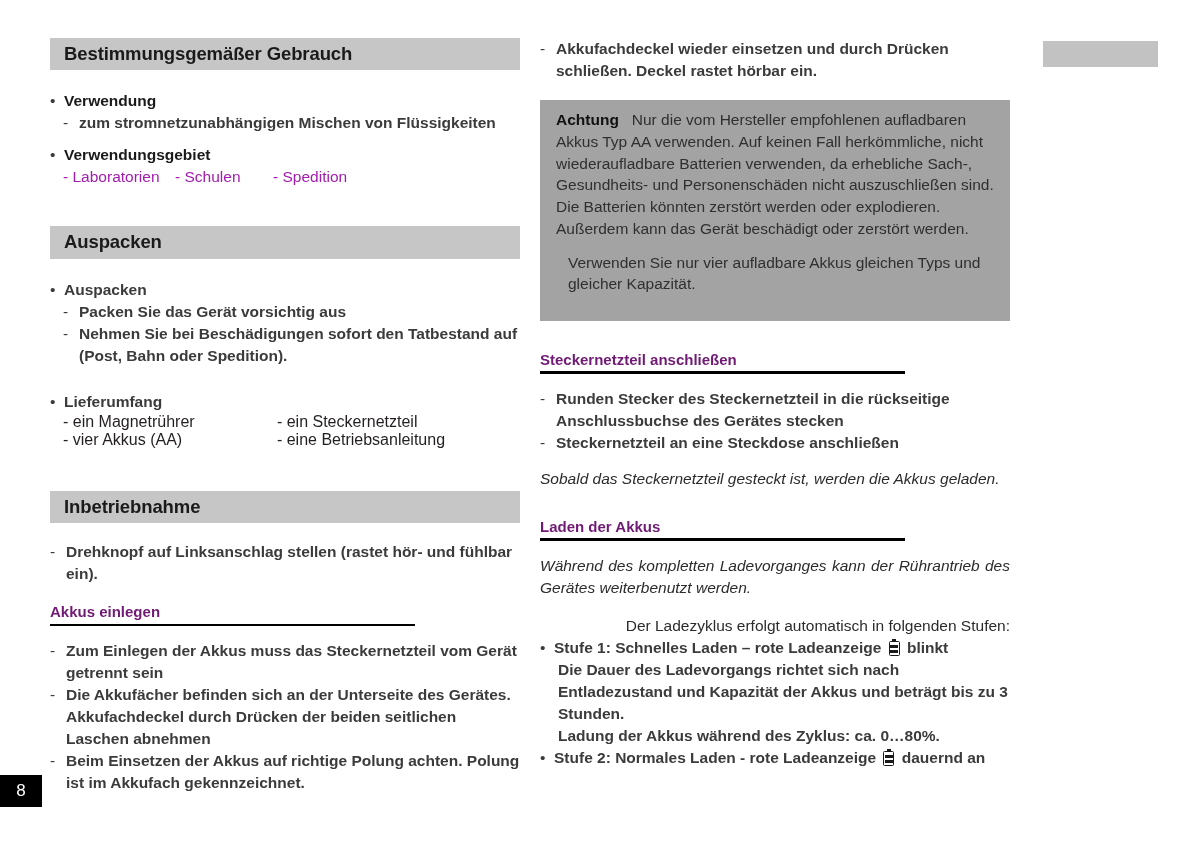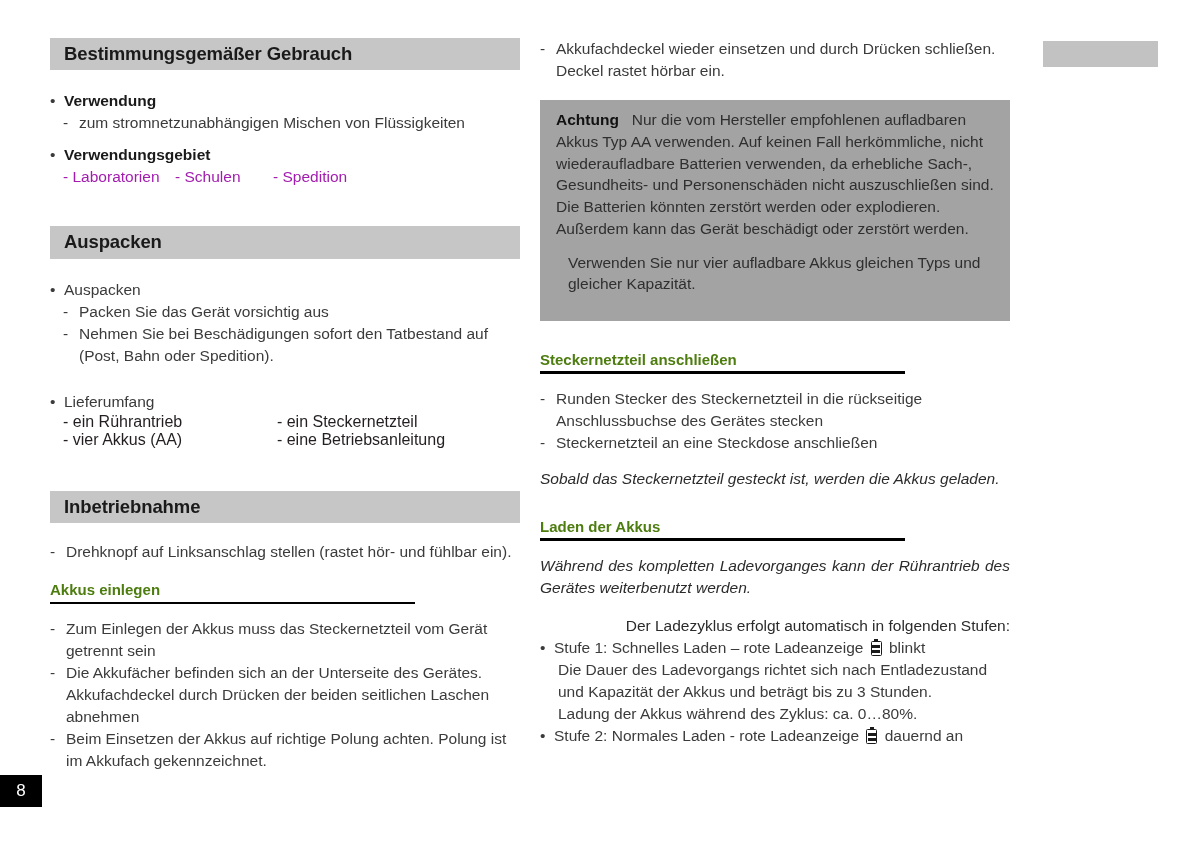--- a/index.html
+++ b/index.html
@@ -38,21 +38,21 @@
     font-weight: bold;
     letter-spacing: -0.1px;
     color: #1a1a1a;
     padding: 6px 0 7px 14px;
     line-height: 1.05;
   }
 
   .ul-head {
     font-size: 15px;
     font-weight: bold;
-    color: #4d7c0f;
+    color: #701a75;
     padding-bottom: 3px;
     line-height: 1.15;
   }
   .ul-rule {
     height: 2.6px;
     background: #000000;
     width: 365px;
   }
 
   
@@ -78,21 +78,21 @@
     font-size: 15.5px;
     line-height: 1.42;
     color: #3b3b3b;
   }
   .row .mark {
     flex: 0 0 auto;
     width: 16px;
     color: #3b3b3b;
   }
   .row .mark.dot { width: 14px; }
-  .row .txt { flex: 1 1 auto; }
+  .row .txt { flex: 1 1 auto; font-weight: bold; }
 
   .indent1 { margin-left: 13px; }
   .indent2 { margin-left: 4px; }
 
   
   .twocol {
     display: flex;
   }
   .twocol .c1 { width: 220px; }
   .twocol .c2 { width: 250px; }
@@ -249,21 +249,21 @@
     </div>
 
     <div class="sp-24"></div>
 
     <div class="row">
       <span class="mark dot">•</span>
       <span class="txt">Lieferumfang</span>
     </div>
 
     <div class="twocol indent1">
-      <span class="c1"><span>-</span>&nbsp;<span>ein Rührantrieb</span></span>
+      <span class="c1"><span>-</span>&nbsp;<span>ein Magnetrührer</span></span>
       <span class="c2"><span>-</span>&nbsp;<span>ein Steckernetzteil</span></span>
     </div>
     <div class="twocol indent1">
       <span class="c1"><span>-</span>&nbsp;<span>vier Akkus (AA)</span></span>
       <span class="c2"><span>-</span>&nbsp;<span>eine Betriebsanleitung</span></span>
     </div>
 
     <div class="sp-24"></div>
     <div class="sp-18"></div>
 

